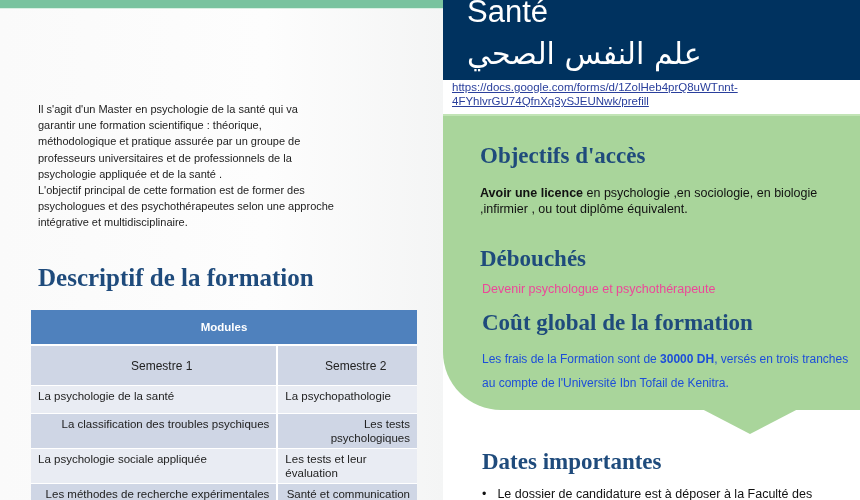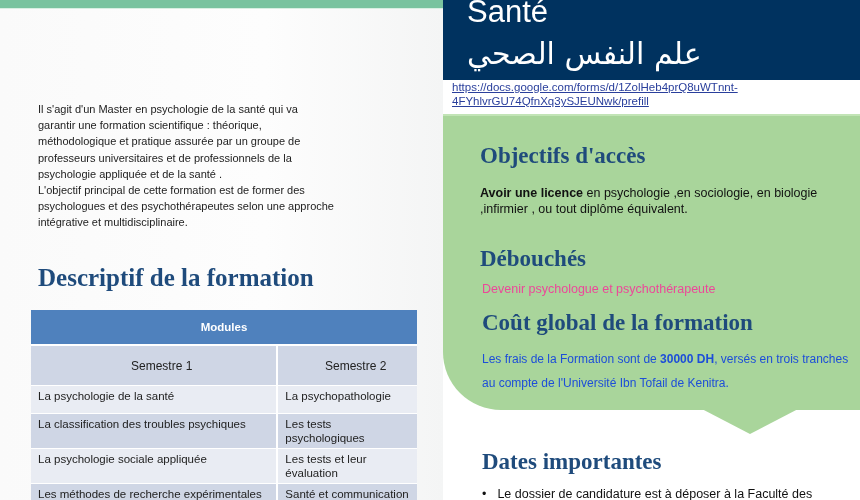--- a/index.html
+++ b/index.html
@@ -9,21 +9,21 @@
   .h-serif { font-family:"Liberation Serif", serif; font-weight:bold; color:#1f4b7c; }
   .obj-title { position:absolute; left:38px; top:50px; font-size:25px; }
   .obj-text { position:absolute; left:38px; top:101px; width:380px; font-size:11px; line-height:16.2px; color:#222; white-space:pre-line; }
   .desc-title { position:absolute; left:38px; top:264px; font-size:25px; }
   table.modules { position:absolute; left:31px; top:310px; width:386px; border-collapse:separate; border-spacing:0; font-size:11.5px; color:#222; }
   table.modules th.hd { background:#4f81bd; color:#fff; font-weight:bold; height:36px; font-size:11.5px; border-bottom:2px solid #fff; }
   table.modules th.sem { background:#cfd6e5; color:#222; font-weight:normal; font-size:12px; height:40px; border-bottom:1px solid #fff;padding-left:16px; }
   table.modules td { padding:3px 7px; vertical-align:top; border-bottom:1px solid #fff; line-height:14px; }
   table.modules td + td, table.modules th.sem + th.sem { border-left:2px solid #fff;margin-top:6px; }
   table.modules tr.odd td { background:#e9ecf3; }
-  table.modules tr.even td { background:#cfd6e5; }
+  table.modules tr.even td { background:#cfd6e5;text-align:right; }
   table.modules tr td { height:28px; }
   .right { position:absolute; left:443px; top:0; width:417px; height:500px; background:#fff; }
   .navy { position:absolute; left:0; top:0; width:417px; height:80px; background:#00325f; }
   .sante { position:absolute; left:24px; top:-6px; font-size:31px; color:#fff; }
   .arabic { position:absolute; left:24px; top:36px; font-size:30px; color:#fff; direction:rtl; font-family:"DejaVu Sans", sans-serif; }
   .link { position:absolute; left:9px; top:80px; font-size:11.5px; line-height:14px; color:#2a3f9c; text-decoration:underline; }
   .green { position:absolute; left:0; top:114px; width:417px; height:296px; background:#a9d59b; border-bottom-left-radius:58px; border-top:2px solid #c2e4b6; }
   .pointer { position:absolute; left:257px; top:408px; width:0; height:0; border-left:50px solid transparent; border-right:50px solid transparent; border-top:26px solid #a9d59b; }
   .cond-title { position:absolute; left:37px; top:143px; font-size:23px; }
   .cond-text { position:absolute; left:37px; top:185px; width:375px; font-size:12.5px; line-height:16px; color:#111; }

